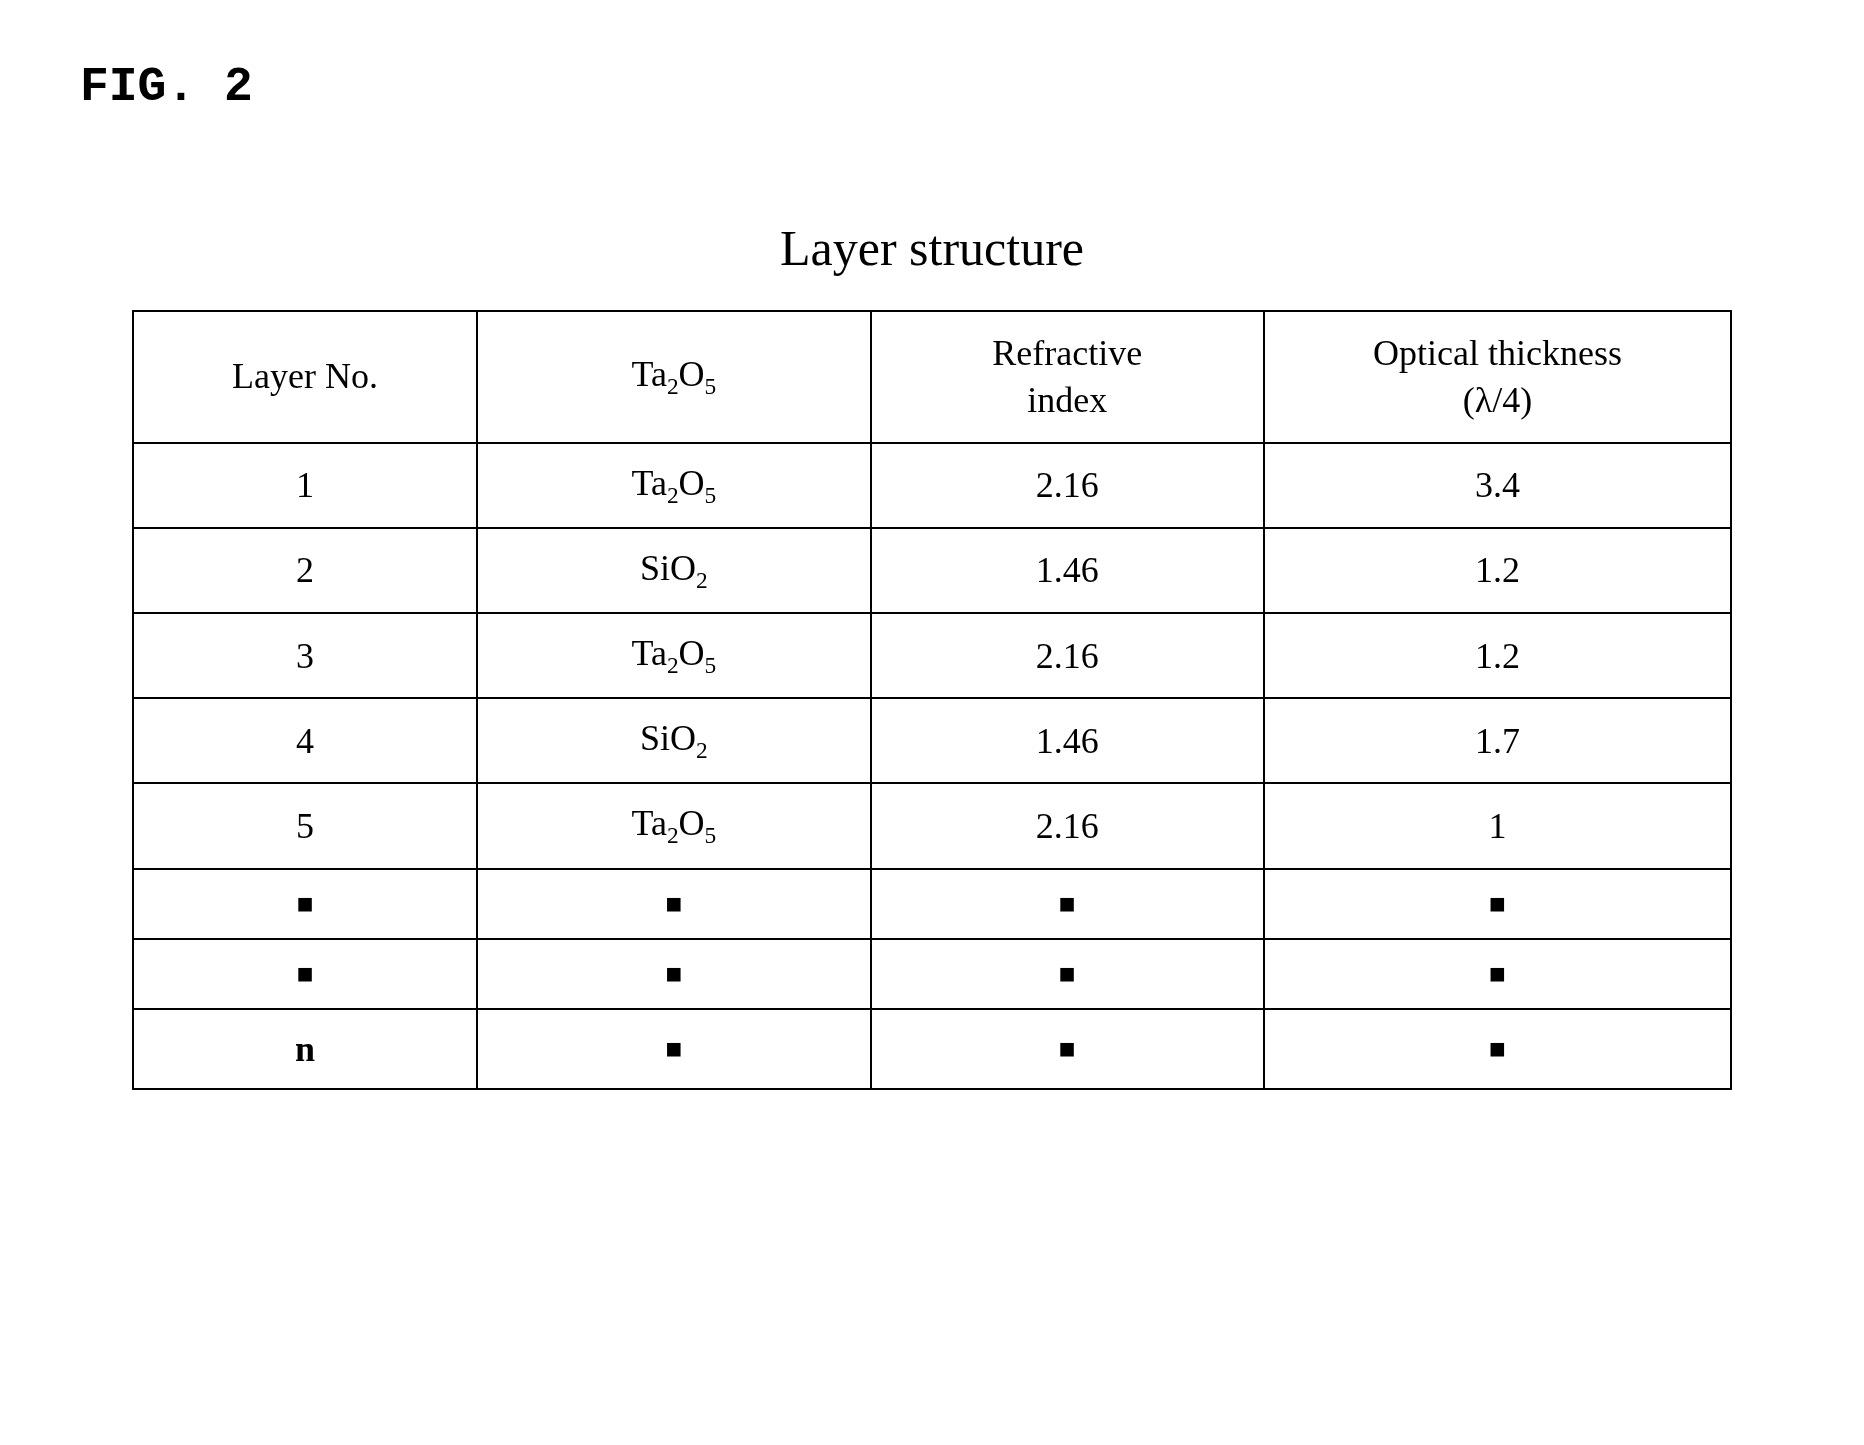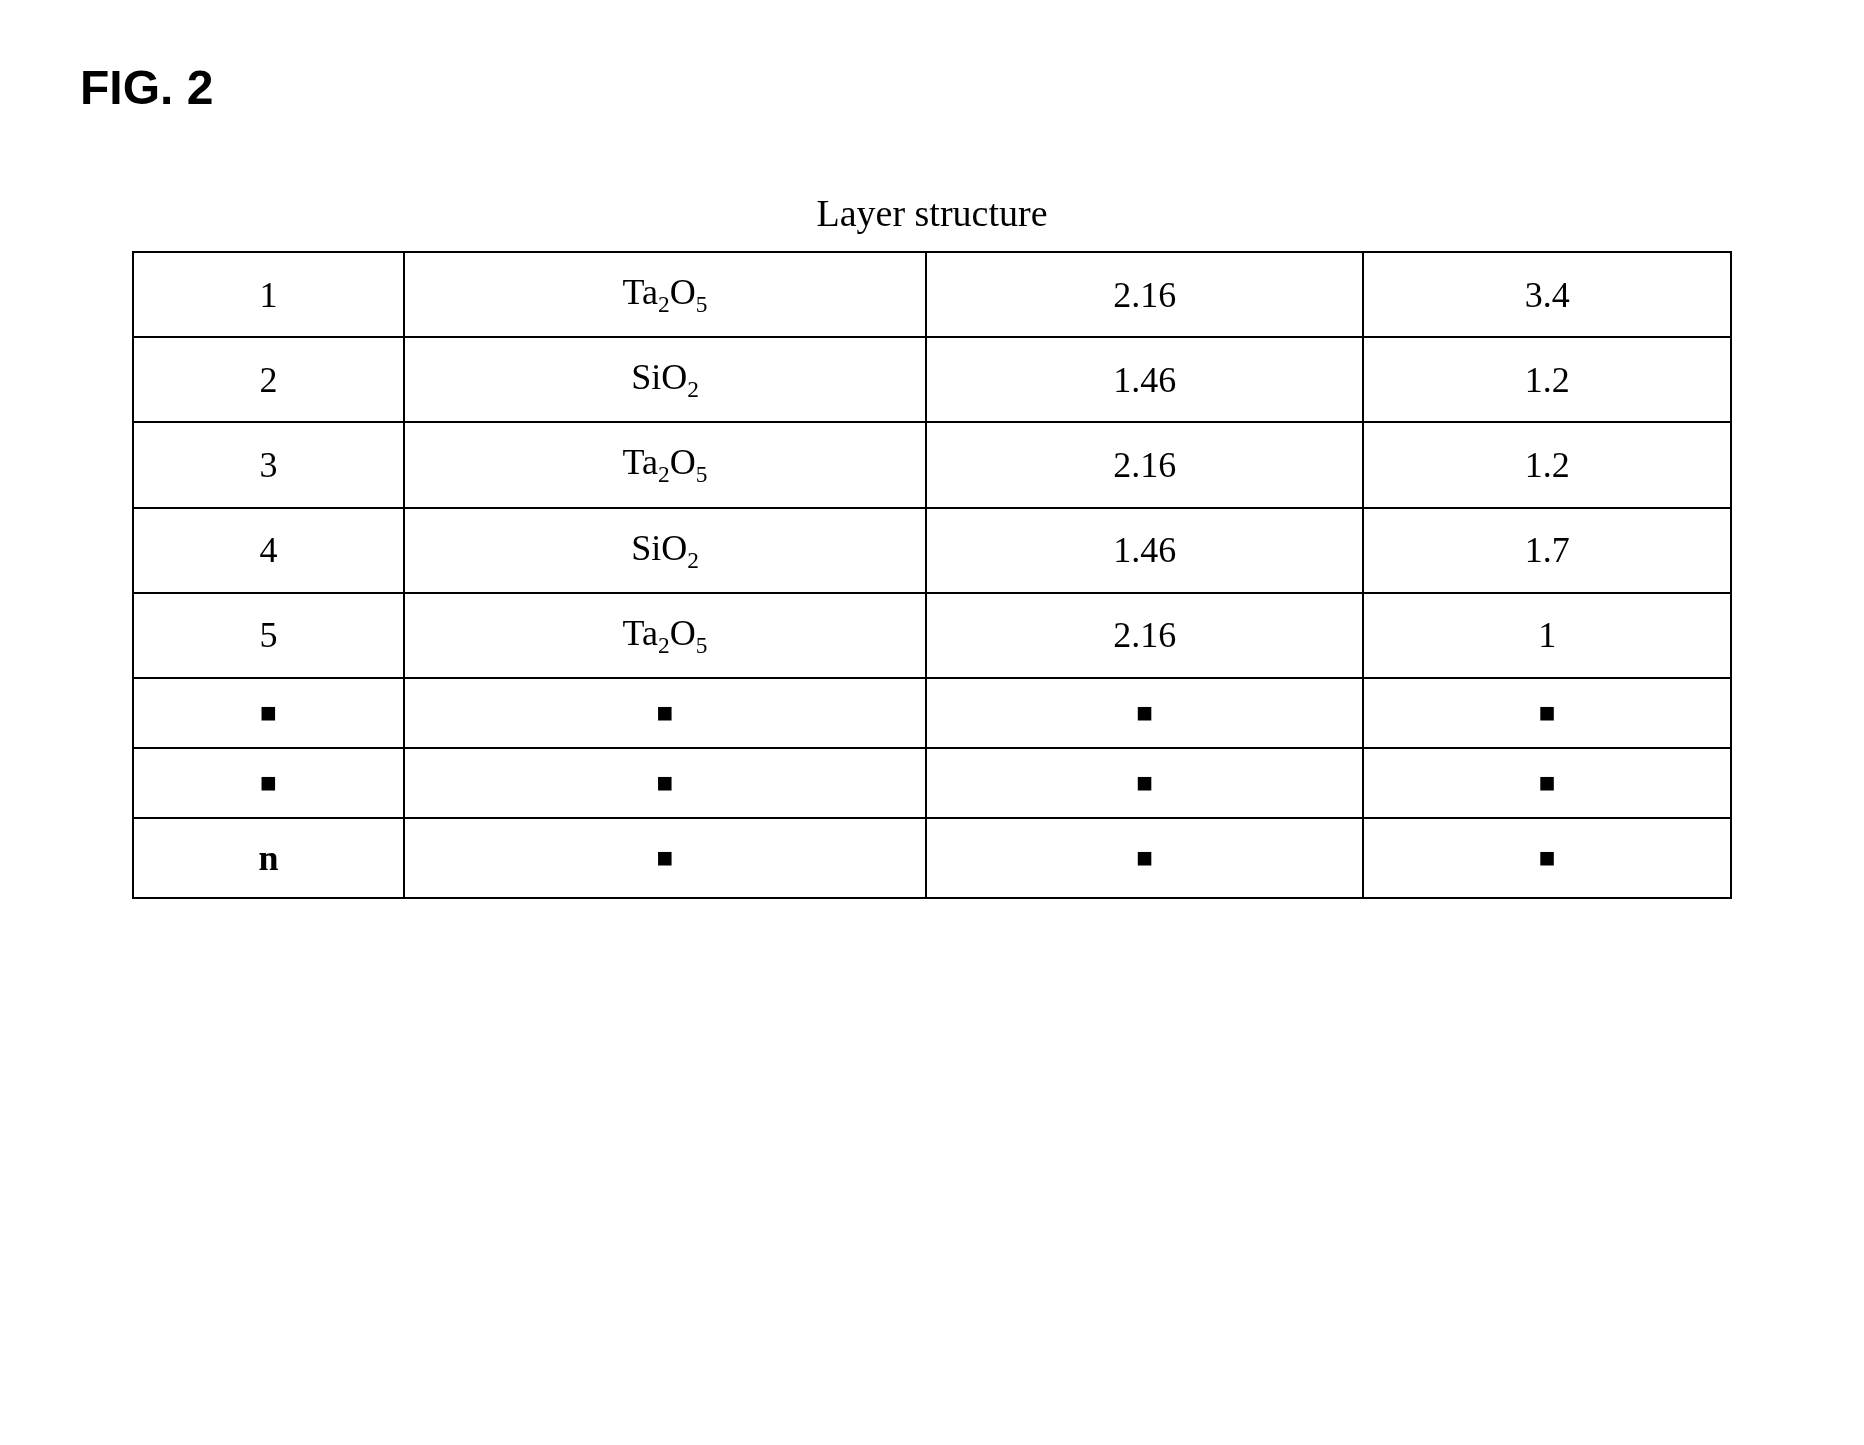--- a/index.html
+++ b/index.html
@@ -12,33 +12,33 @@
       background: #ffffff;
       font-family: "Times New Roman", Times, serif;
       width: 1864px;
       min-height: 1445px;
       padding: 60px 80px;
     }
 
     .fig-title {
       font-size: 48px;
       font-weight: 900;
-      font-family: Liberation Sans, sans-serif;
-      margin-bottom: 76px;
+      font-family: Liberation Mono, monospace;
+      margin-bottom: 105px;
     }
 
     .table-section {
       display: flex;
       flex-direction: column;
       align-items: center;
     }
 
     .table-caption {
-      font-size: 38px;
-      margin-bottom: 16px;
+      font-size: 50px;
+      margin-bottom: 33px;
       font-family: "Times New Roman", Times, serif;
     }
 
     table {
       border-collapse: collapse;
       width: 1600px;
       font-size: 36px;
     }
 
     table td {
@@ -82,20 +82,34 @@
 <body>
 
 <div class="fig-title">FIG. 2</div>
 
 <div class="table-section">
   <div class="table-caption">Layer structure</div>
 
   <table>
 
     <tbody>
+        <tr class="header-row">
+      <td class="col-layer-no">
+        <span>Layer No.</span>
+      </td>
+      <td class="col-material">
+        Ta<sub>2</sub>O<sub>5</sub>
+      </td>
+      <td class="col-refractive">
+        Refractive<br>index
+      </td>
+      <td class="col-optical">
+        Optical thickness<br>(λ/4)
+      </td>
+    </tr>
 
 
     <tr>
       <td>1</td>
       <td>Ta<sub>2</sub>O<sub>5</sub></td>
       <td>2.16</td>
       <td>3.4</td>
     </tr>
 
     <tr>

